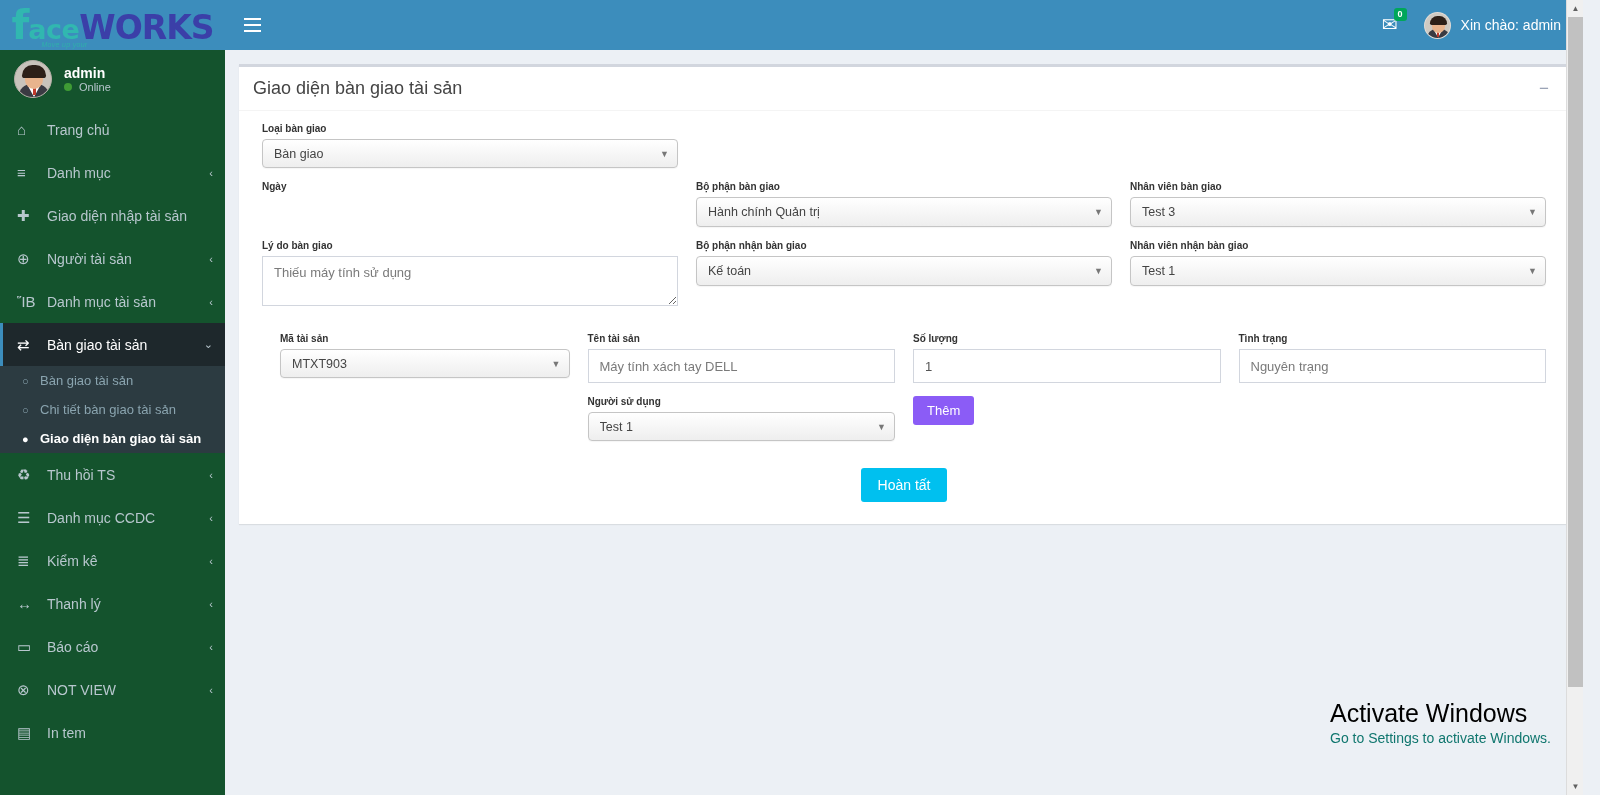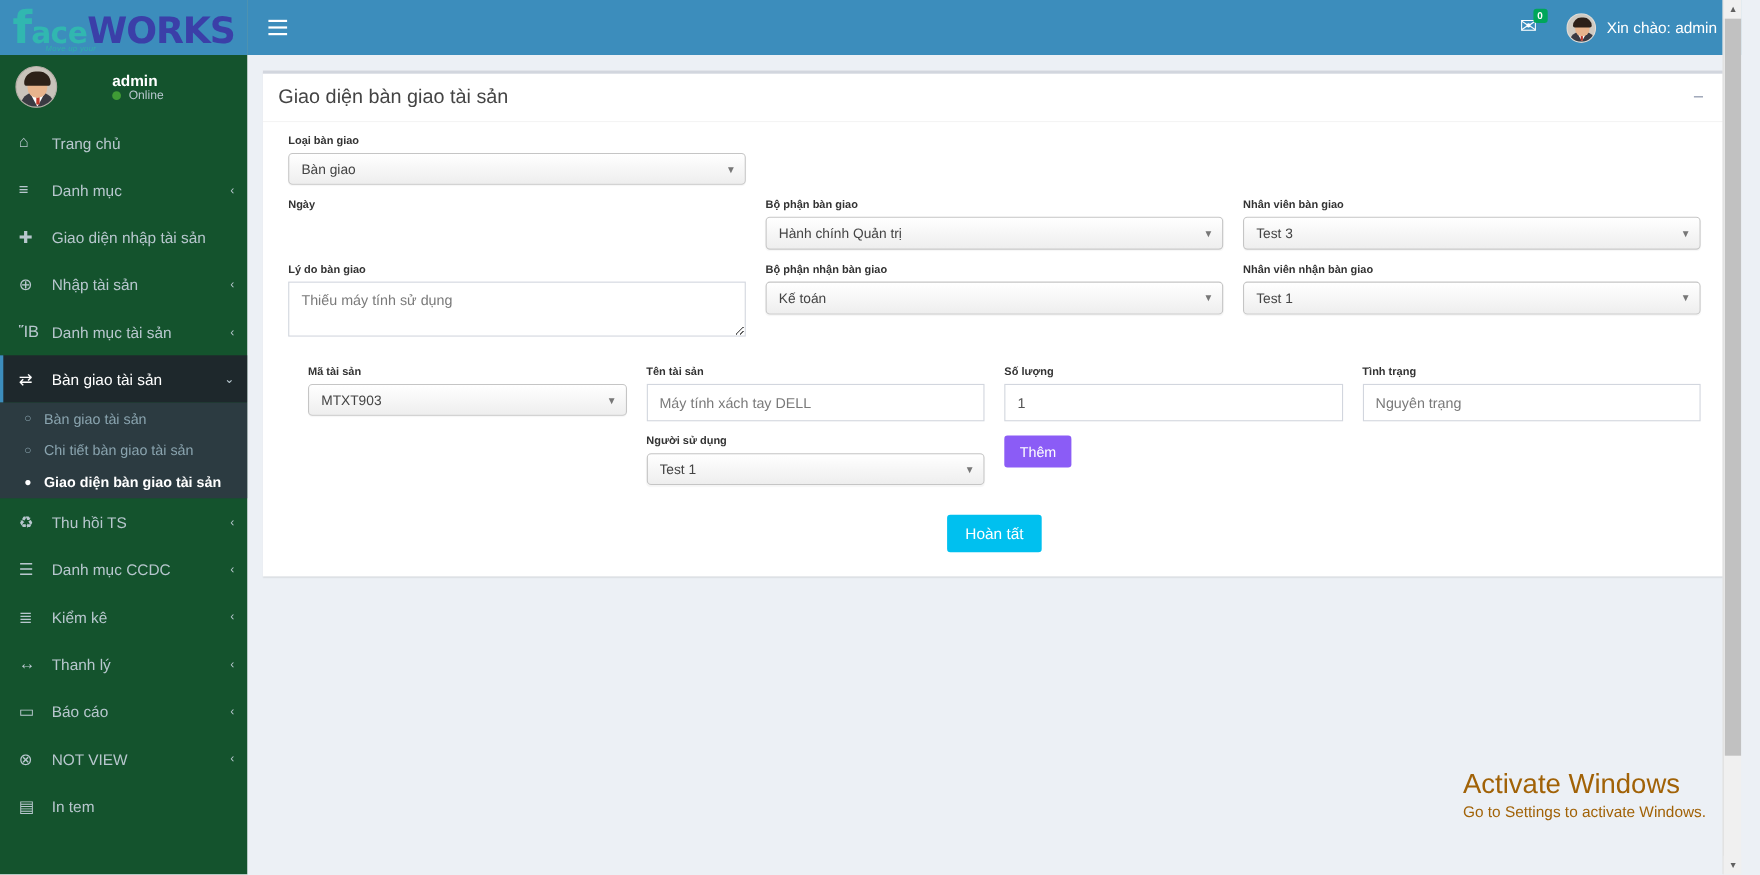--- a/index.html
+++ b/index.html
@@ -40,21 +40,21 @@
     letter-spacing: -1px;
   }
   .logo-tag {
     position: absolute; left: 30px; bottom: -2px;
     font-size: 7px; color: #2fb0aa; font-style: italic;
     letter-spacing: 0.3px;
   }
 
   .user-panel {
     display: flex; align-items: center;
-    padding: 12px 12px 12px 14px; height: 58px; gap: 38px;
+    padding: 12px 12px 12px 14px; height: 58px;
   }
   .avatar-sm {
     width: 38px; height: 38px; border-radius: 50%;
     background: #c9c3bb; flex: 0 0 38px; position: relative; overflow: hidden;
     border: 1px solid #b5afa7;
   }
   .avatar-sm .hair { position:absolute; left:7px; top:4px; width:24px; height:13px; background:#2d2018; border-radius:12px 12px 3px 3px; }
   .avatar-sm .face { position:absolute; left:10px; top:8px; width:18px; height:20px; background:#e8b48d; border-radius:9px 9px 10px 10px; }
   .avatar-sm .body { position:absolute; left:4px; bottom:0; width:30px; height:13px; background:#3a3a42; border-radius:12px 12px 0 0; }
   .avatar-sm .shirt { position:absolute; left:13px; bottom:0; width:12px; height:11px; background:#fff; clip-path: polygon(50% 100%, 0 0, 100% 0); }
@@ -185,22 +185,22 @@
   .btn-danger { background: #8b5cf6; }
   .btn-info { background: #00c0ef; padding: 9px 17px; font-size: 14px; }
 
   .finish-row { display: flex; justify-content: center; margin-top: 14px; }
 
   
   .watermark {
     position: absolute; right: 32px; bottom: 47px;
     text-align: left; color: #b6bdc9; user-select: none;
   }
-  .wm-1 { font-size: 25px; line-height: 30px; color: #a16207; }
-  .wm-2 { font-size: 14px; line-height: 20px; color: #a16207; }
+  .wm-1 { font-size: 25px; line-height: 30px; color: #000000; }
+  .wm-2 { font-size: 14px; line-height: 20px; color: #0f766e; }
 
   
   .scrollbar {
     position: absolute; right: 0; top: 0; width: 17px; height: 795px;
     background: #f0f0f0; border-left: 1px solid #dcdcdc;
   }
   .sb-arrow {
     position: absolute; left: 0; width: 17px; height: 17px;
     display: flex; align-items: center; justify-content: center;
     font-size: 8px; color: #606060; background: #f0f0f0;
@@ -252,21 +252,21 @@
           <span class="mi-icon">≡</span>
           <span class="mi-label">Danh mục</span>
           <span class="mi-arrow">‹</span>
         </li>
         <li class="menu-item">
           <span class="mi-icon">✚</span>
           <span class="mi-label">Giao diện nhập tài sản</span>
         </li>
         <li class="menu-item">
           <span class="mi-icon">⊕</span>
-          <span class="mi-label">Nhập tài sản</span>
+          <span class="mi-label">Người tài sản</span>
           <span class="mi-arrow">‹</span>
         </li>
         <li class="menu-item">
           <span class="mi-icon">ἽB</span>
           <span class="mi-label">Danh mục tài sản</span>
           <span class="mi-arrow">‹</span>
         </li>
         <li class="menu-item active">
           <span class="mi-icon">⇄</span>
           <span class="mi-label">Bàn giao tài sản</span>

